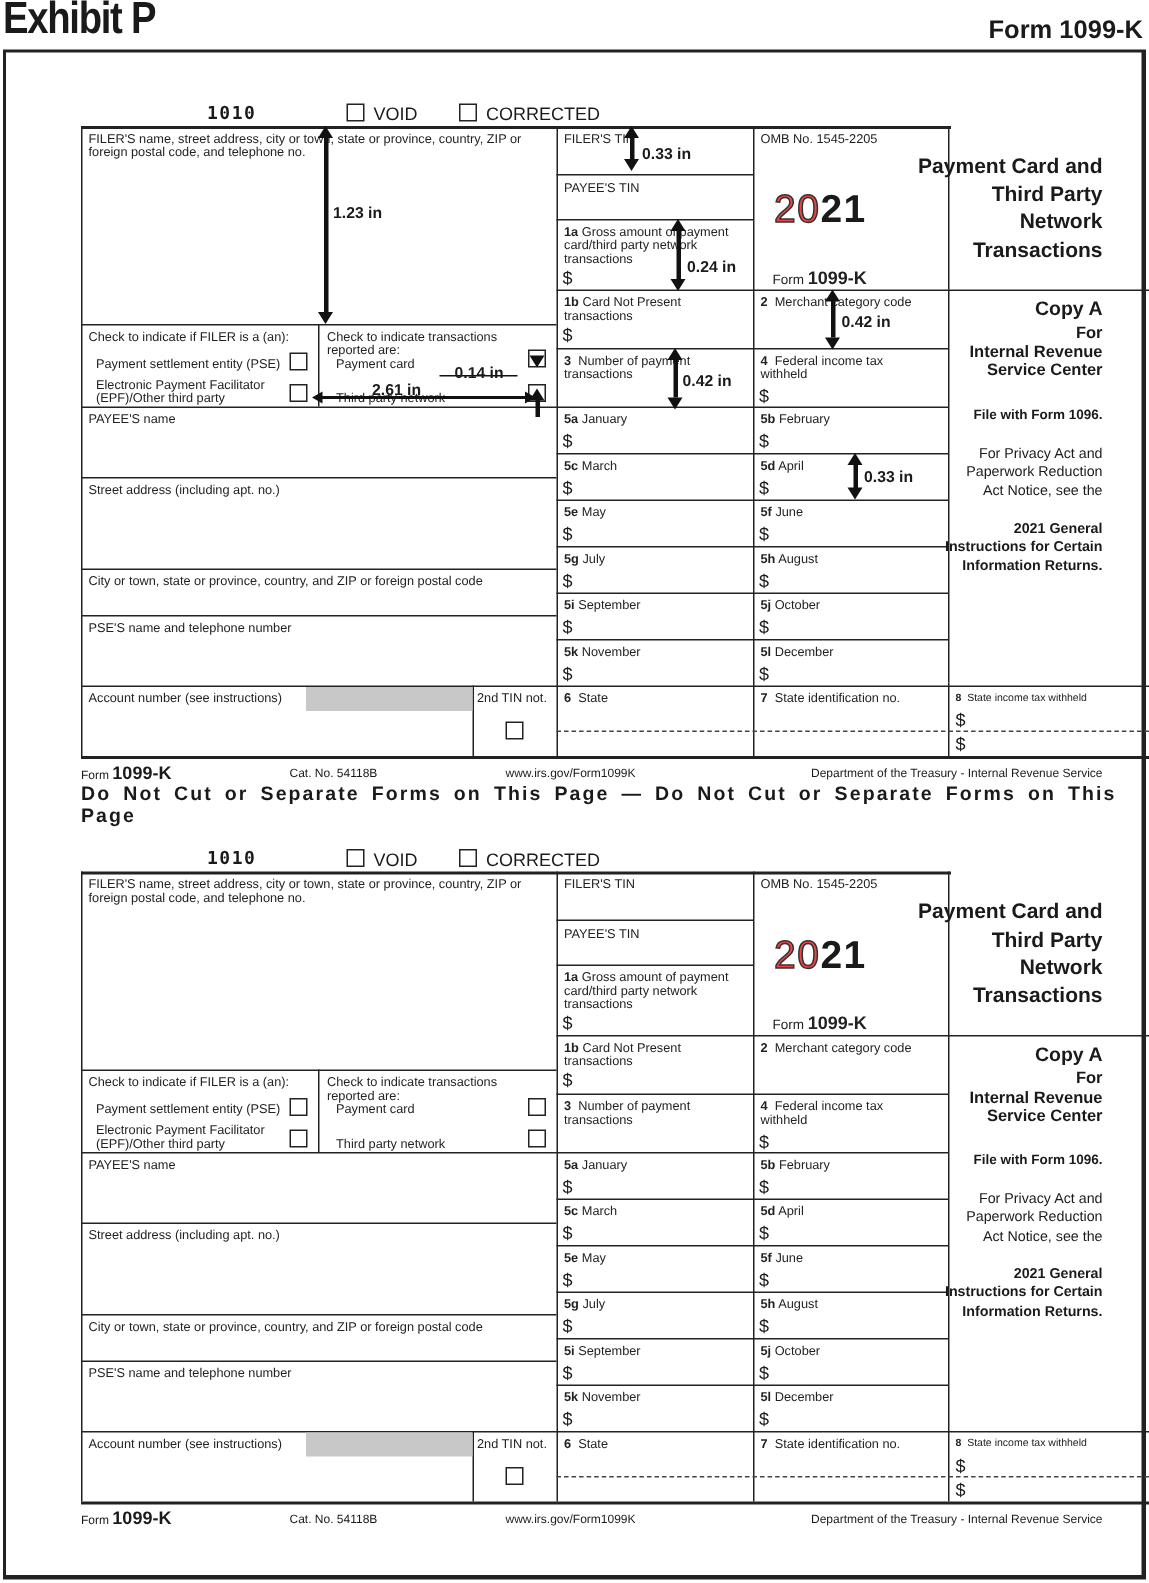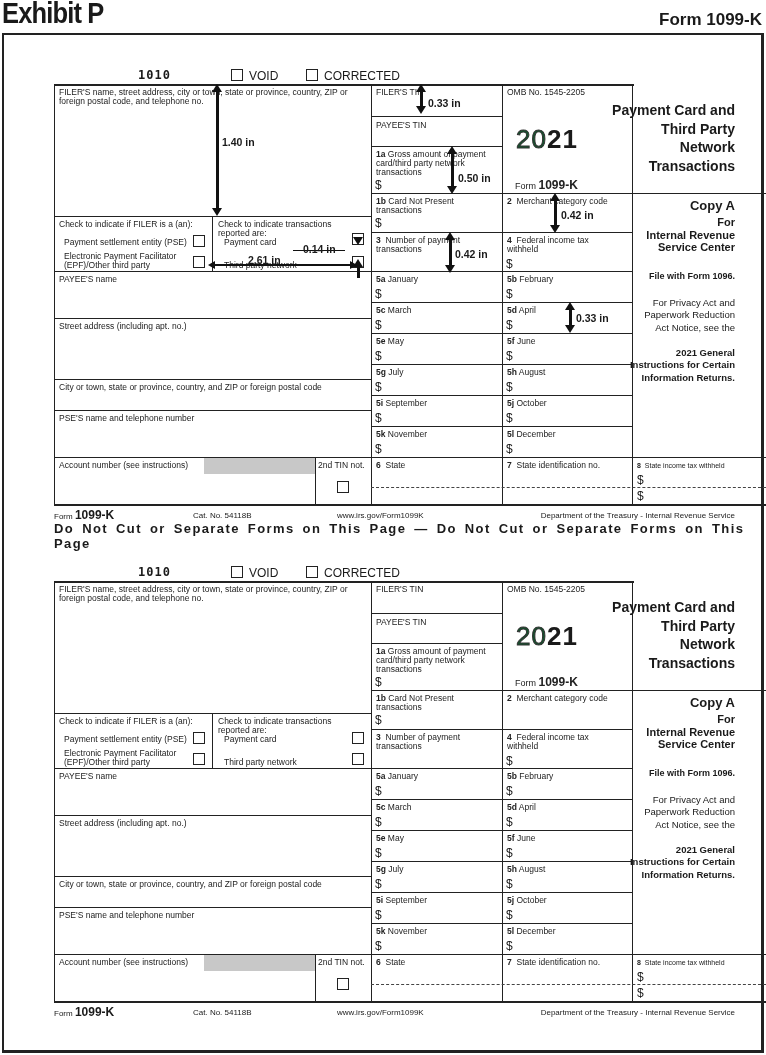--- a/index.html
+++ b/index.html
@@ -11,21 +11,21 @@
   .lbl { position: absolute; font-size: 8.5px; line-height: 9px; color: #222; }
   .lbl b { font-weight: bold; }
   .dollar { position: absolute; font-size: 12px; }
   .hl { position: absolute; height: 0; border-top: 1px solid #222; }
   .vl { position: absolute; width: 0; border-left: 1px solid #222; }
   .dash { position: absolute; height: 0; border-top: 1px dashed #444; }
   .cb { position: absolute; width: 12px; height: 12px; border: 1px solid #222; background: #fff; }
   .void-lbl { position: absolute; font-size: 12px; }
   .code { position: absolute; font-family: "DejaVu Sans Mono", monospace; font-size: 12px; font-weight: bold; letter-spacing: 1px; }
   .year { position: absolute; font-size: 26px; font-weight: bold; letter-spacing: 1px; }
-  .year .outline { color: #14532d; -webkit-text-stroke: 1px #333; font-weight: normal; }
+  .year .outline { color: #ef4444; -webkit-text-stroke: 1px #333; font-weight: normal; }
   .rtitle { position: absolute; text-align: right; font-size: 14px; font-weight: bold; line-height: 18.5px; }
   .copy { position: absolute; text-align: right; font-weight: bold; }
   .small-r { position: absolute; text-align: right; font-size: 9.5px; line-height: 12.3px; }
   .shade { position: absolute; background: #c8c8c8; }
   .footer { position: absolute; font-size: 8px; }
   .footer b { font-size: 12px; }
   .donotcut { position: absolute; font-size: 13px; font-weight: bold; letter-spacing: 1.4px; word-spacing: 3px; }
   .arrow-v { position: absolute; width: 3px; background: #111; }
   .arrow-h { position: absolute; height: 2px; background: #111; }
   .meas { position: absolute; font-size: 10.5px; font-weight: bold; }
@@ -165,26 +165,26 @@
 
   <div>
     <div class="arrow-v" style="left:420px;top:88px;height:18px;"></div>
     <div class="tip-up" style="left:416px;top:84px;"></div>
     <div class="tip-down" style="left:416px;top:106px;"></div>
     <div class="meas" style="left:428px;top:97px;">0.33 in</div>
 
     <div class="arrow-v" style="left:216px;top:88px;height:120px;"></div>
     <div class="tip-up" style="left:212px;top:84px;"></div>
     <div class="tip-down" style="left:212px;top:208px;"></div>
-    <div class="meas" style="left:222px;top:136px;">1.40 in</div>
+    <div class="meas" style="left:222px;top:136px;">1.23 in</div>
 
     <div class="arrow-v" style="left:451px;top:152px;height:34px;"></div>
     <div class="tip-up" style="left:447px;top:146px;"></div>
     <div class="tip-down" style="left:447px;top:186px;"></div>
-    <div class="meas" style="left:458px;top:172px;">0.50 in</div>
+    <div class="meas" style="left:458px;top:172px;">0.24 in</div>
 
     <div class="arrow-v" style="left:554px;top:198px;height:27px;"></div>
     <div class="tip-up" style="left:550px;top:193px;"></div>
     <div class="tip-down" style="left:550px;top:225px;"></div>
     <div class="meas" style="left:561px;top:209px;">0.42 in</div>
 
     <div class="arrow-v" style="left:449px;top:238px;height:27px;"></div>
     <div class="tip-up" style="left:445px;top:232px;"></div>
     <div class="tip-down" style="left:445px;top:265px;"></div>
     <div class="meas" style="left:455px;top:248px;">0.42 in</div>

